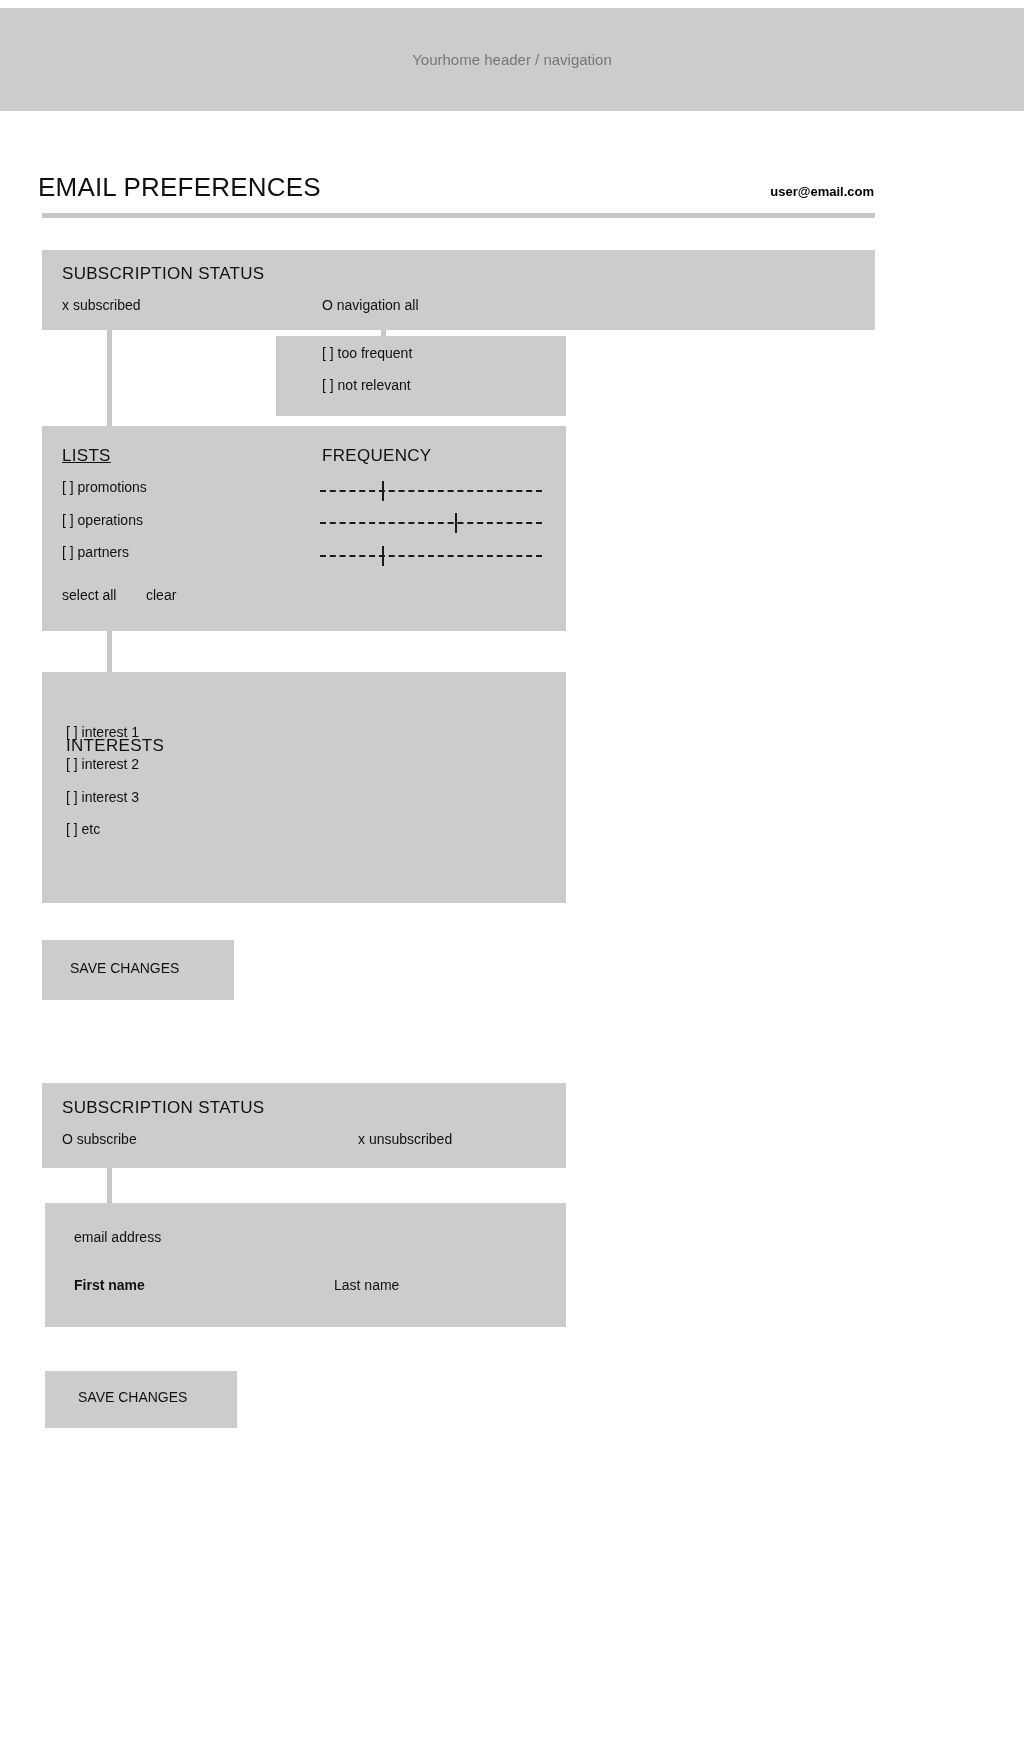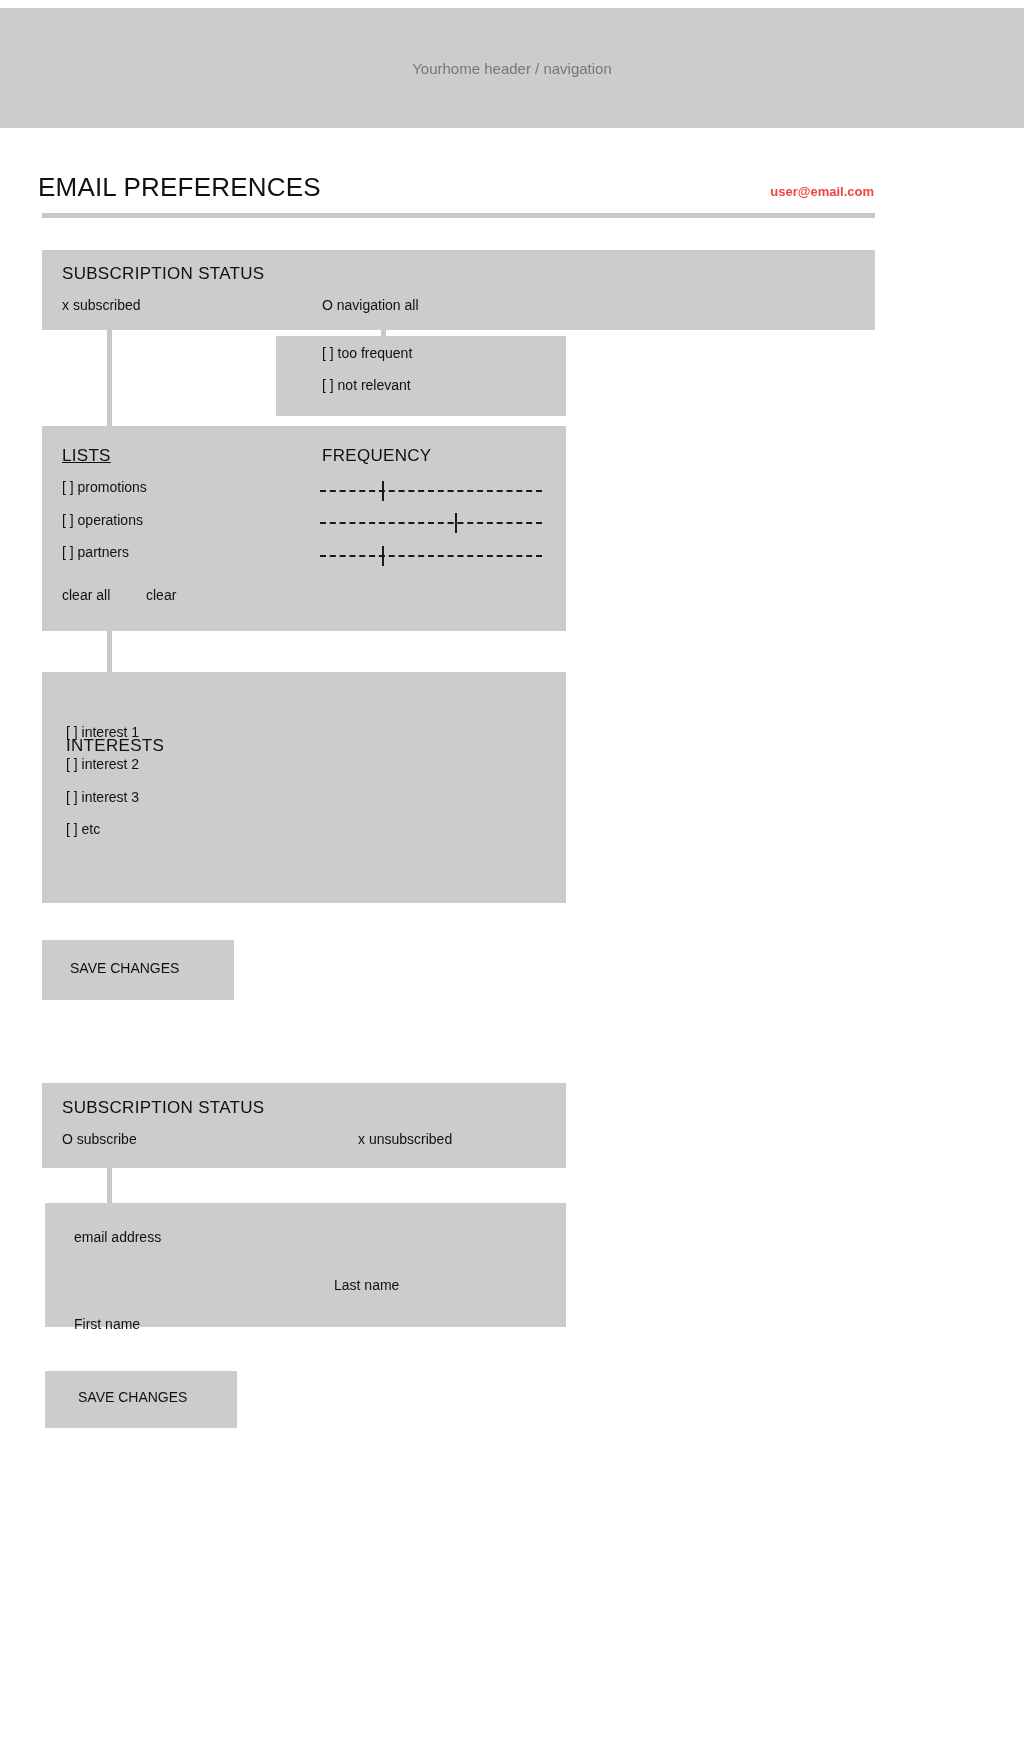--- a/index.html
+++ b/index.html
@@ -15,21 +15,21 @@
     color: #111111;
     overflow: hidden;
   }
 
   
   .site-header {
     position: absolute;
     left: 0;
     top: 8px;
     width: 1024px;
-    height: 120px;
+    height: 103px;
     background: #cccccc;
     display: flex;
     align-items: center;
     justify-content: center;
   }
   .site-header-label {
     font-size: 15px;
     color: #777777;
   }
 
@@ -42,21 +42,21 @@
     letter-spacing: 0.2px;
     color: #111111;
     white-space: nowrap;
   }
   .user-email {
     position: absolute;
     right: 150px;
     top: 184px;
     font-size: 13px;
     font-weight: bold;
-    color: #ef4444;
+    color: #000000;
     white-space: nowrap;
   }
   .title-rule {
     position: absolute;
     left: 42px;
     top: 213px;
     width: 833px;
     height: 5px;
     background: #c7c7c7;
   }
@@ -154,21 +154,21 @@
   #panel-status-2     { left: 42px;  top: 1083px; width: 524px; height: 85px; }
   #lbl-status-2-title { left: 62px;  top: 1098px; }
   #lbl-status-2-opt-a { left: 62px;  top: 1131px; }
   #lbl-status-2-opt-b { left: 322px; top: 1131px; margin-left: 36px; }
 
   #conn-3-left { left: 107px; top: 1168px; width: 5px; height: 35px; }
 
   
   #panel-identity    { left: 45px; top: 1203px; width: 521px; height: 124px; }
   #lbl-email-address { left: 74px; top: 1229px; }
-  #lbl-first-name    { left: 74px; top: 1316px; }
+  #lbl-first-name    { left: 74px; top: 1277px; font-weight: bold; }
   #lbl-last-name     { left: 334px; top: 1277px; }
 
   
   #btn-save-2 { left: 45px; top: 1371px; width: 192px; height: 57px; }
   #lbl-save-2 { left: 78px; top: 1389px; }
 </style>
 </head>
 <body>
 
 <div class="site-header">
@@ -205,21 +205,21 @@
 </div>
 <div class="freq-row" id="freq-row-2">
   <div class="freq-track"></div>
   <div class="freq-handle" style="left: 61%;"></div>
 </div>
 <div class="freq-row" id="freq-row-3">
   <div class="freq-track"></div>
   <div class="freq-handle" style="left: 28%;"></div>
 </div>
 
-<div class="label" id="lbl-select-all">clear all</div>
+<div class="label" id="lbl-select-all">select all</div>
 <div class="label" id="lbl-clear">clear</div>
 
 <div class="connector" id="conn-2-left"></div>
 
 <div class="panel" id="panel-interests"></div>
 <div class="label heading" id="lbl-interests-title">INTERESTS</div>
 <div class="label" id="lbl-interest-1">[ ] interest 1</div>
 <div class="label" id="lbl-interest-2">[ ] interest 2</div>
 <div class="label" id="lbl-interest-3">[ ] interest 3</div>
 <div class="label" id="lbl-interest-4">[ ] etc</div>

